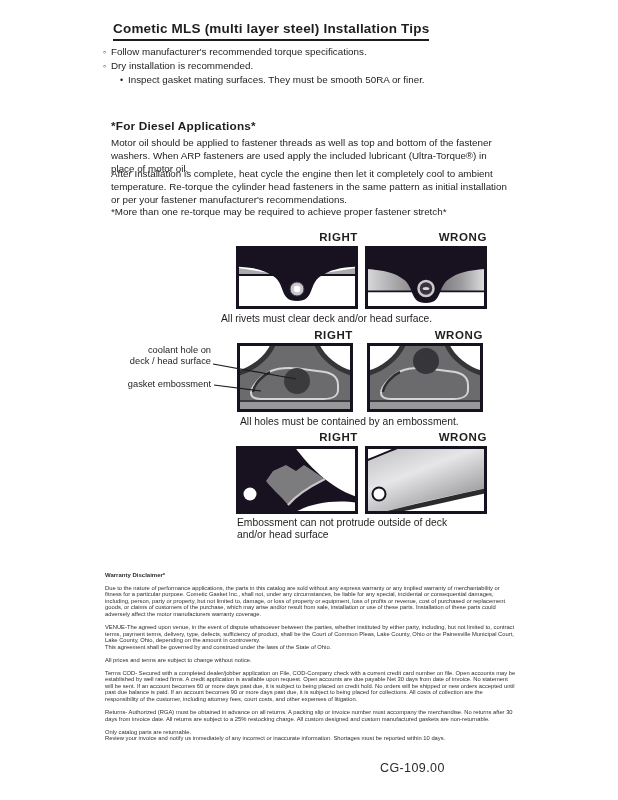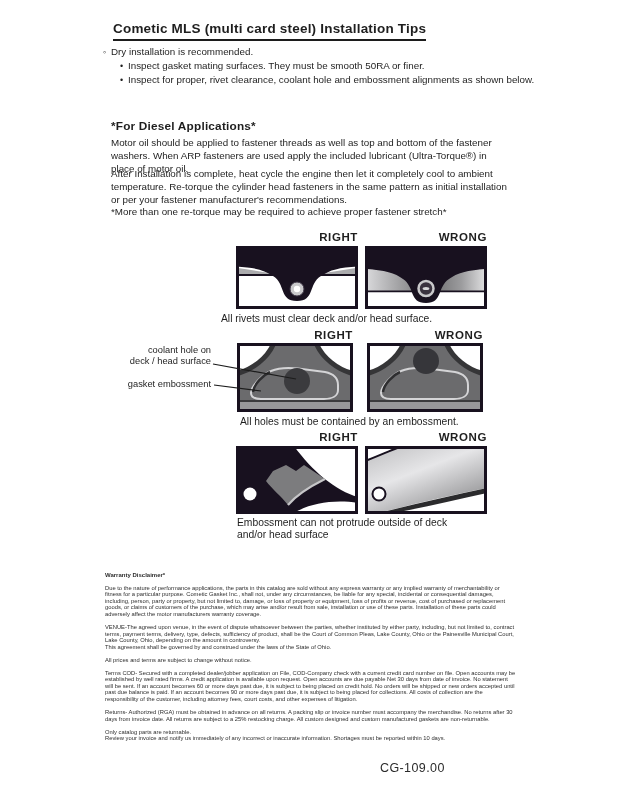--- a/index.html
+++ b/index.html
@@ -28,26 +28,26 @@
   .annot{font-size:9.3px;line-height:11.3px;text-align:right;width:121px;left:90px;}
   .fineprint{left:105px;top:572px;width:412px;font-size:5.8px;line-height:6.6px;color:#2e2e2e;}
   .fineprint h4{margin:0 0 6px 0;font-size:6px;}
   .fineprint p{margin:0 0 6.4px 0;white-space:pre-line;}
   .page-code{left:380px;top:761px;font-size:12.5px;letter-spacing:.4px;color:#2b2b2b;}
   svg{display:block;}
 </style>
 </head>
 <body>
 
-<div class="abs page-title">Cometic MLS (multi card steel) Installation Tips</div>
+<div class="abs page-title">Cometic MLS (multi layer steel) Installation Tips</div>
 
 <div class="abs tips">
+  <div class="tip-row"><span class="marker">◦</span><span>Follow manufacturer's recommended torque specifications.</span></div>
   <div class="tip-row"><span class="marker">◦</span><span>Dry installation is recommended.</span></div>
   <div class="tip-row tip-sub"><span class="marker">•</span><span>Inspect gasket mating surfaces.  They must be smooth 50RA or finer.</span></div>
-  <div class="tip-row tip-sub"><span class="marker">•</span><span>Inspect for proper, rivet clearance, coolant hole and embossment alignments as shown below.</span></div>
 </div>
 
 <div class="abs diesel-heading">*For Diesel Applications*</div>
 <div class="abs body-para p1">Motor oil should be applied to fastener threads as well as top and bottom of the fastener washers. When ARP fasteners are used apply the included lubricant (Ultra-Torque®) in place of motor oil.</div>
 <div class="abs body-para p2">After Installation is complete, heat cycle the engine then let it completely cool to ambient temperature. Re-torque the cylinder head fasteners in the same pattern as initial installation or per your fastener manufacturer's recommendations.</div>
 <div class="abs body-para p3">*More than one re-torque may be required to achieve proper fastener stretch*</div>
 
 <div class="abs dlabel" style="left:236px;top:231px;">RIGHT</div>
 <div class="abs dlabel" style="left:365px;top:231px;">WRONG</div>
 

